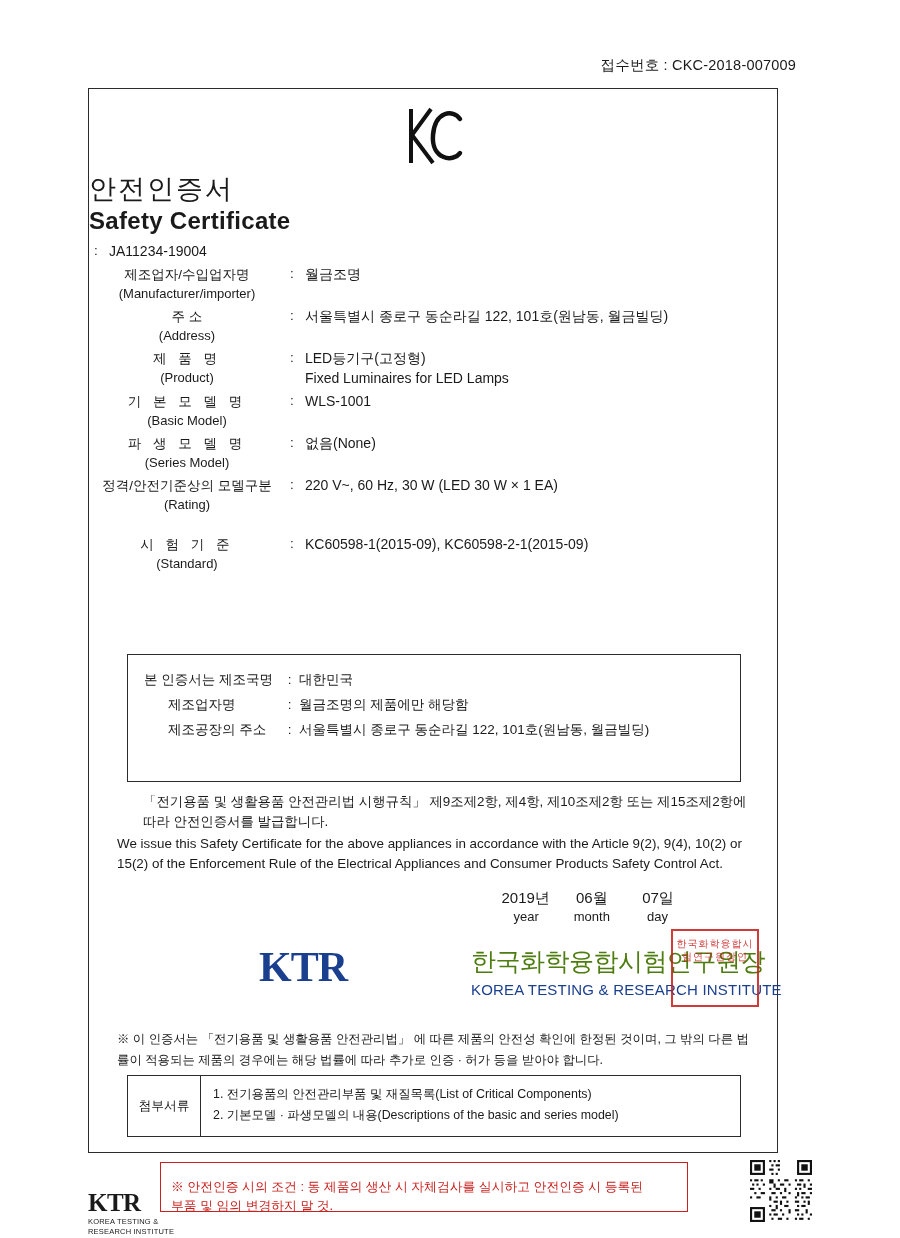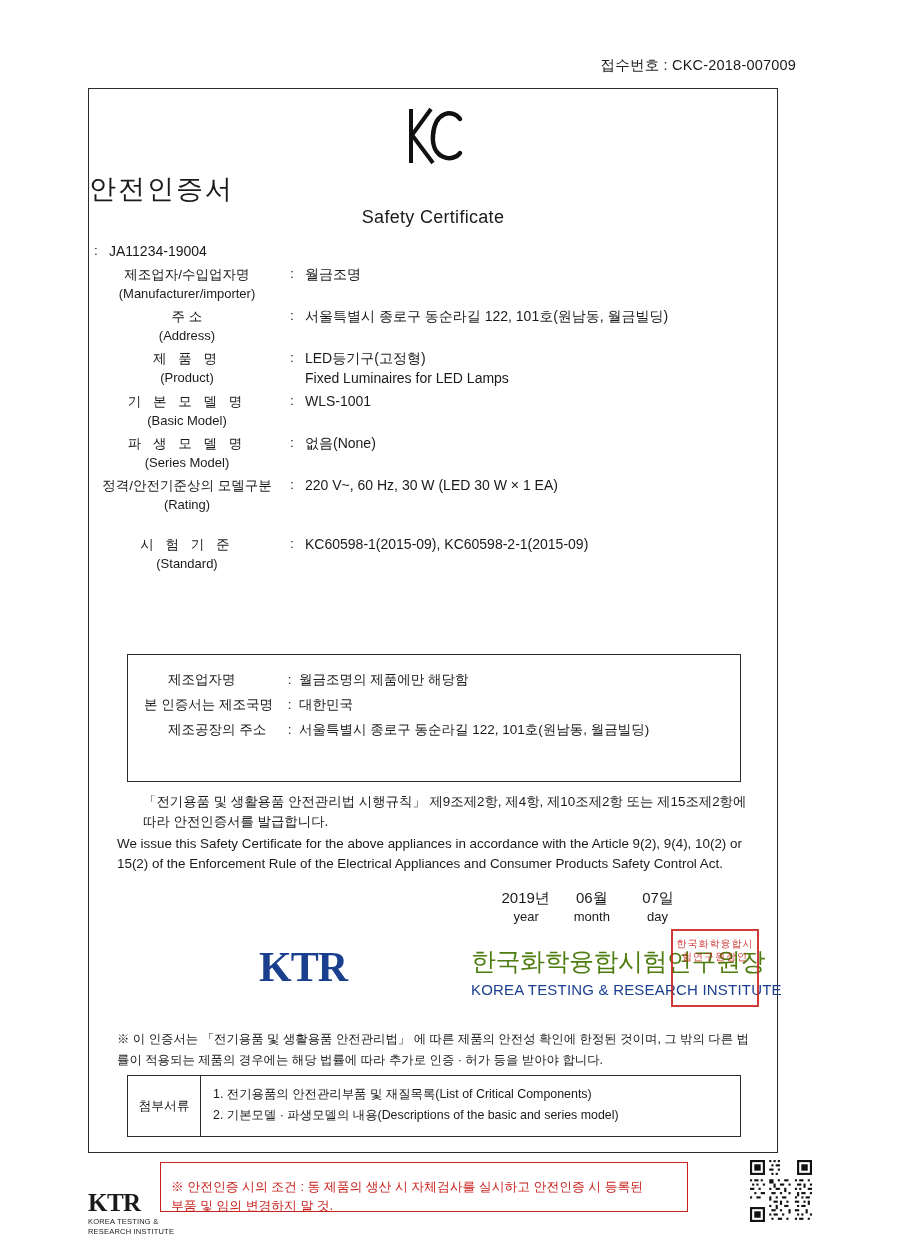--- a/index.html
+++ b/index.html
@@ -60,23 +60,23 @@
     top: 82px;
     text-align: left;
     font-size: 27px;
     letter-spacing: 2px;
     font-weight: 500;
   }
   .title-en {
     position: absolute;
     left: 0; right: 0;
     top: 118px;
-    text-align: center;
-    font-size: 18px;
+    font-size: 24px;
     letter-spacing: 0.3px;
+    font-weight: bold;
   }
 
   
   .fields {
     position: absolute;
     left: 0;
     top: 152px;
     width: 690px;
   }
   .field-row {
@@ -390,28 +390,28 @@
           <span class="en">(Standard)</span>
         </div>
         <div class="f-colon">:</div>
         <div class="f-value">KC60598-1(2015-09), KC60598-2-1(2015-09)</div>
       </div>
 
     </div>
 
     <div class="note-box">
       <div class="note-line">
+        <span class="nl">본 인증서는 제조국명</span>
+        <span>:</span>
+        &nbsp;<span>대한민국</span>
+      </div>
+      <div class="note-line">
         <span class="nl ind">제조업자명</span>
         <span>:</span>
         &nbsp;<span>월금조명의 제품에만 해당함</span>
-      </div>
-      <div class="note-line">
-        <span class="nl">본 인증서는 제조국명</span>
-        <span>:</span>
-        &nbsp;<span>대한민국</span>
       </div>
       <div class="note-line">
         <span class="nl ind2">제조공장의 주소</span>
         <span>:</span>
         &nbsp;<span>서울특별시 종로구 동순라길 122, 101호(원남동, 월금빌딩)</span>
       </div>
     </div>
 
     <div class="legal">
       <p class="ko">「전기용품 및 생활용품 안전관리법 시행규칙」 제9조제2항, 제4항, 제10조제2항 또는 제15조제2항에 따라 안전인증서를 발급합니다.</p>

